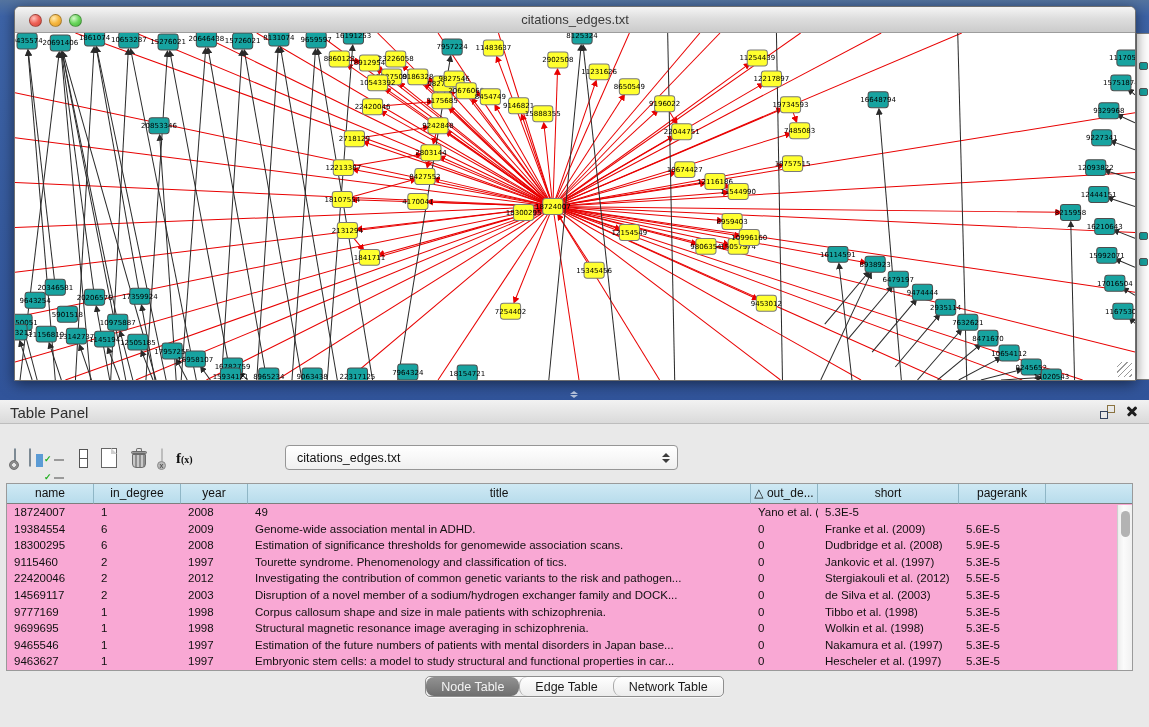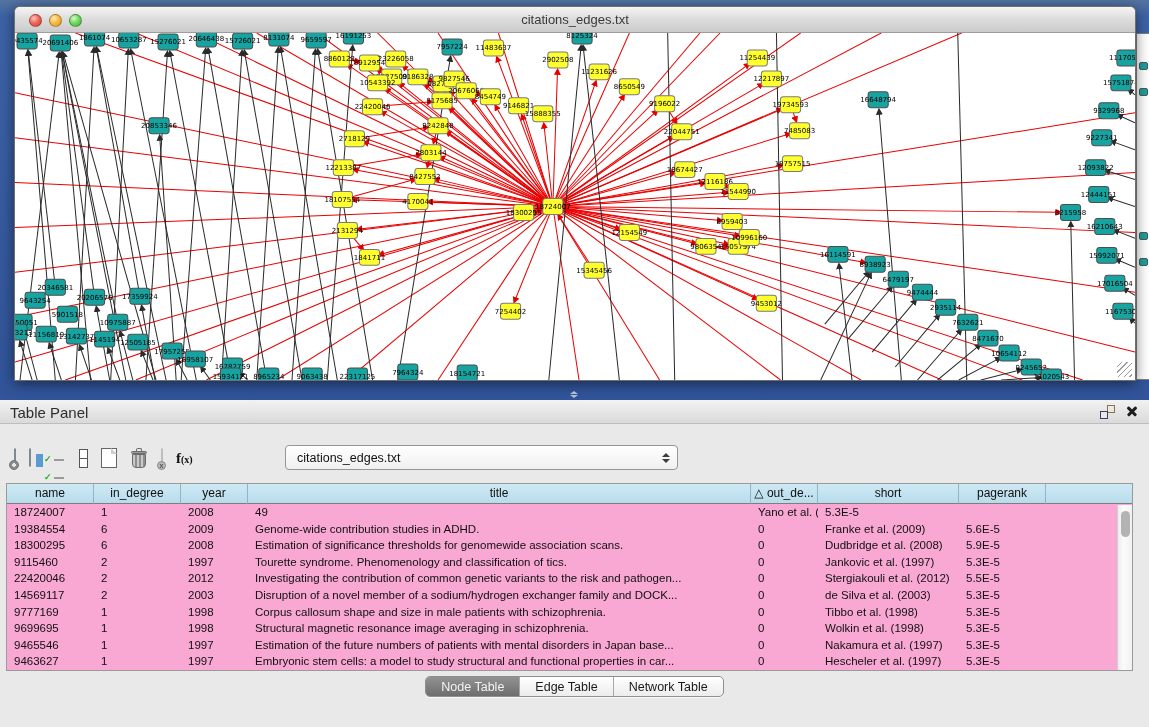--- a/index.html
+++ b/index.html
@@ -100,21 +100,21 @@
   .thead .c:last-child { border-right:none; }
   .tbody .trow { height:16.6px; }
   .tbody .c { font-size:11.5px; color:#101010; line-height:16.6px; padding-left:7px; white-space:nowrap; overflow:hidden; }
   .vsb { position:absolute; right:0; top:21px; bottom:0; width:15px; background:linear-gradient(90deg,#ededed,#fbfbfb 40%,#f1f1f1); border-left:1px solid #cfcfcf; }
   .vsb .thumb { position:absolute; left:3px; top:6px; width:9px; height:26px; background:#b3b3b3; border-radius:5px; }
 
   
   .tabbar { position:absolute; left:0; top:272px; width:100%; height:28px; display:flex; justify-content:center; align-items:center; }
   .seg { display:inline-flex; height:21px; border:1px solid #8e8e8e; border-radius:5px; overflow:hidden;
       background:linear-gradient(180deg,#ffffff,#ececec); box-shadow:0 1px 0 rgba(255,255,255,.7); }
-  .seg .s { padding:0 15px; font-size:12.5px; line-height:20px; color:#1a1a1a; border-left:1px solid #a8a8a8; }
+  .seg .s { padding:0 15px; font-size:12.5px; line-height:20px; color:#1a1a1a; border-left:1px solid #a8a8a8;border-radius:8px; }
   .seg .s:first-child { border-left:none; }
   .seg .s.sel { background:linear-gradient(180deg,#929292,#6e6e6e); color:#f3f3f3; }
 
   
   .statusbar { position:absolute; left:0; top:300px; width:100%; height:42px; background:#f0abfc; border-top:1px solid #c8c8c8;margin-top:32px; }
   .statusbar .mem { position:absolute; right:32px; top:7px; font-size:11px; color:#222; }
   .statusbar .dot { position:absolute; right:11px; top:5px; width:14px; height:14px; border-radius:50%;
       border:1px solid #1f7a1f; background:radial-gradient(circle at 35% 30%, #a9eea0, #3cb83c 55%, #2b9430); }
 </style>
 </head>
@@ -803,21 +803,21 @@
           <div class="c">2008</div>
           <div class="c">49</div>
           <div class="c">Yano et al. (2008)</div>
           <div class="c">5.3E-5</div>
           <div class="c"></div>
         </div>
         <div class="trow">
           <div class="c">19384554</div>
           <div class="c">6</div>
           <div class="c">2009</div>
-          <div class="c">Genome-wide contribution studies in ADHD.</div>
+          <div class="c">Genome-wide association mental in ADHD.</div>
           <div class="c">0</div>
           <div class="c">Franke et al. (2009)</div>
           <div class="c">5.6E-5</div>
           <div class="c"></div>
         </div>
         <div class="trow">
           <div class="c">18300295</div>
           <div class="c">6</div>
           <div class="c">2008</div>
           <div class="c">Estimation of significance thresholds for genomewide association scans.</div>

